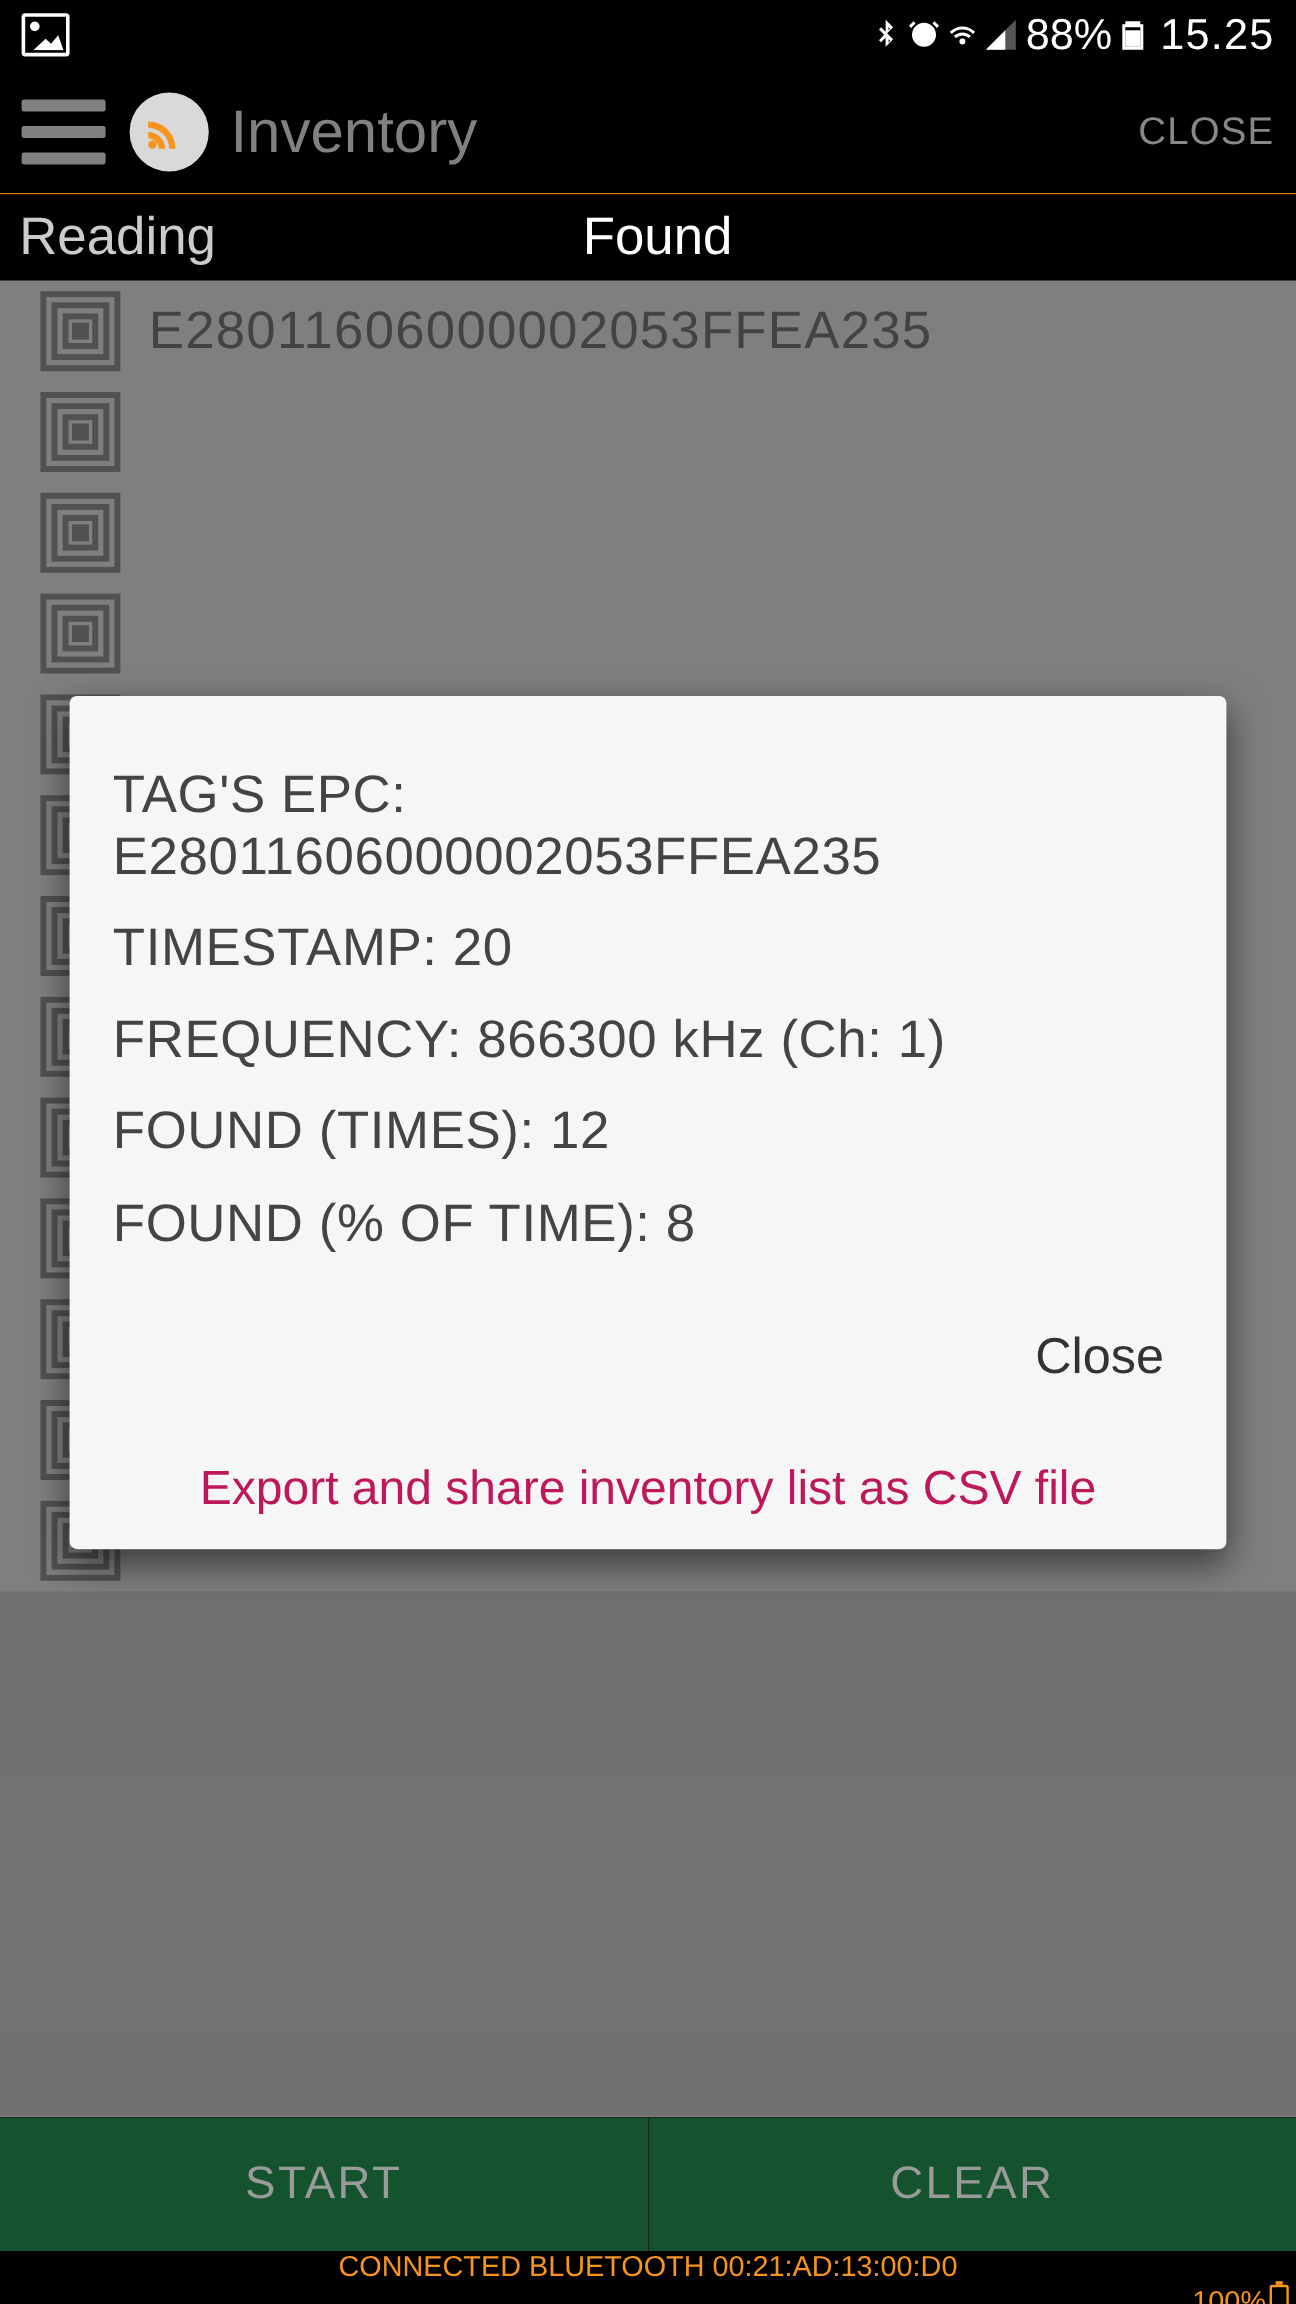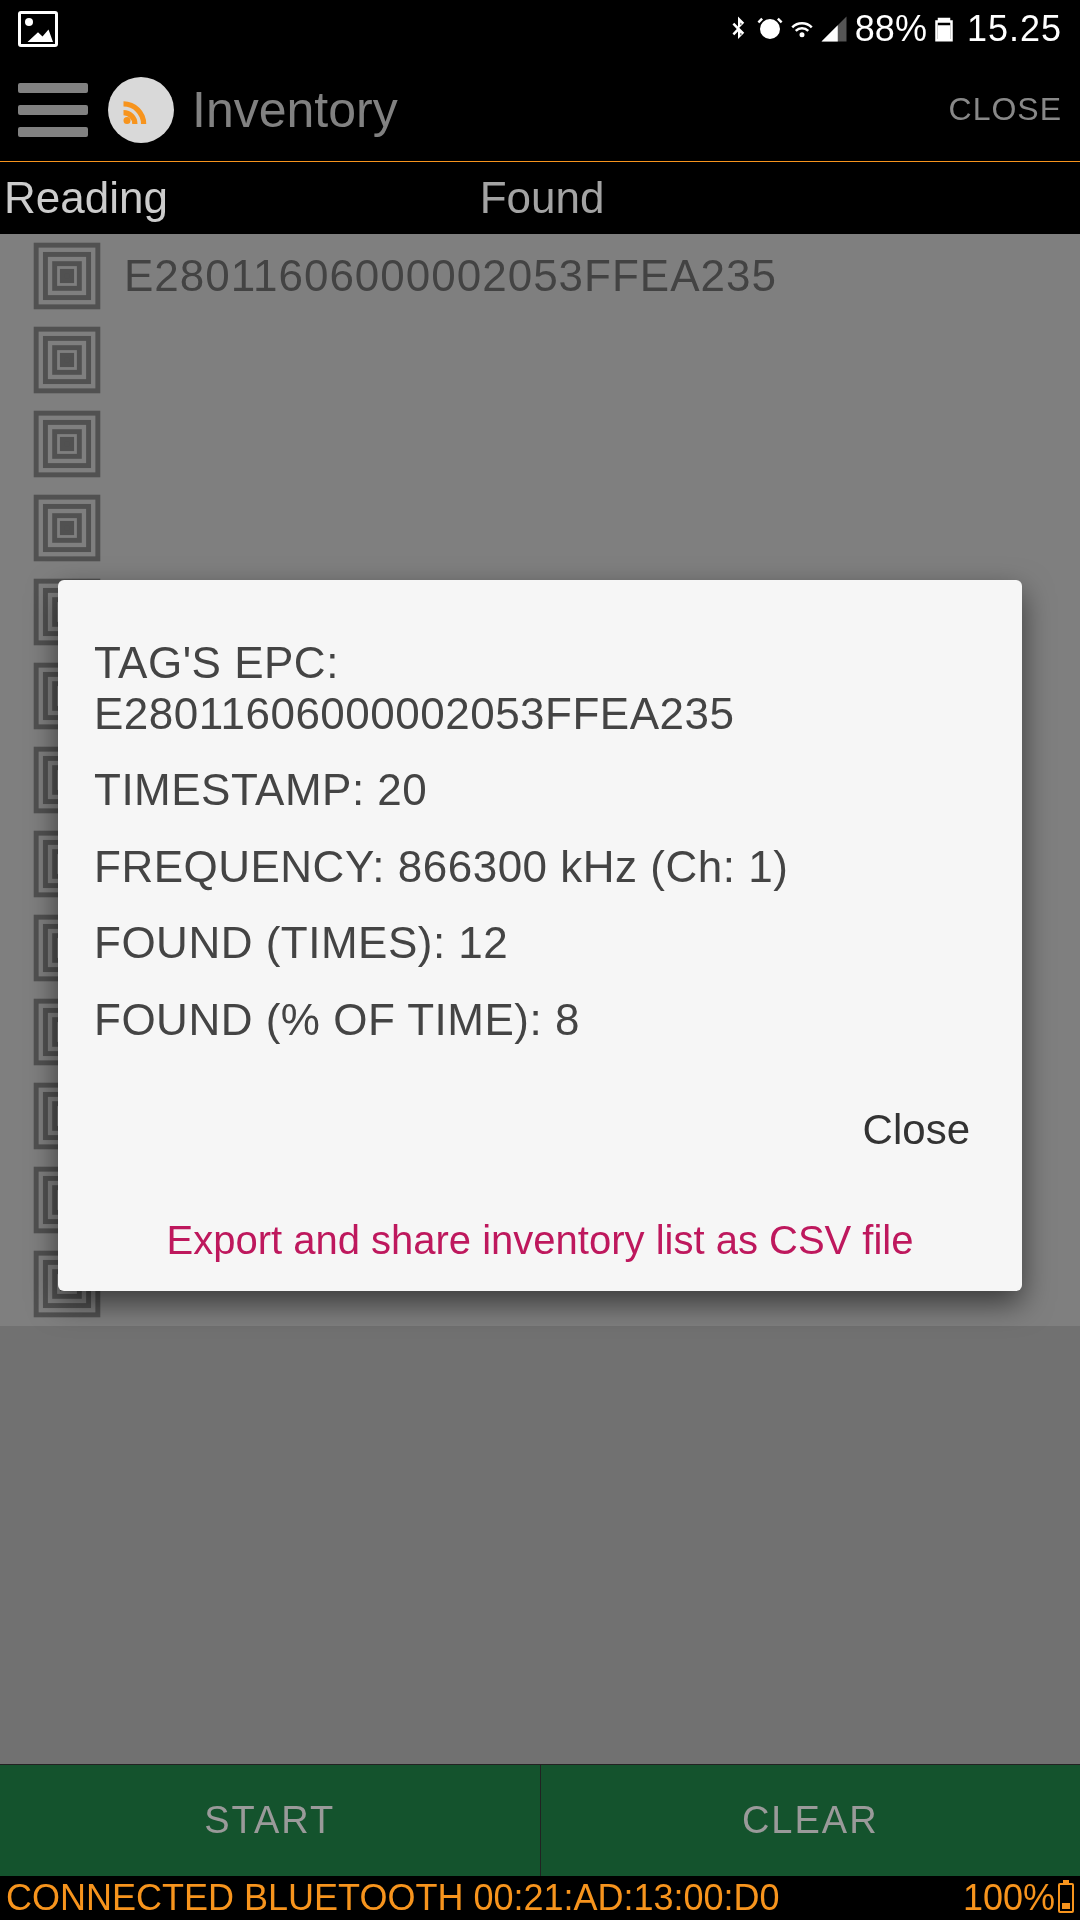--- a/index.html
+++ b/index.html
@@ -24,22 +24,22 @@
   .hamburger { width: 70px; height: 54px; display: flex; flex-direction: column; justify-content: space-between; margin-right: 20px; }
   .hamburger div { height: 10px; background: #818181; border-radius: 2px; }
   .app-icon { width: 66px; height: 66px; border-radius: 50%; background: #d9d9d9; position: relative; margin-right: 18px; }
   .app-icon svg { position: absolute; left: 12px; top: 12px; width: 42px; height: 42px; fill: #f7941d; }
   .app-title { font-size: 50px; color: #818181; font-weight: 300; }
   .app-close { margin-left: auto; font-size: 32px; color: #888; letter-spacing: 1px; font-weight: 500; }
 
   
   .tabs { height: 72px; background: #000; display: flex; align-items: center; border-bottom: 1px solid #000; }
   .tab { flex: 1; text-align: center; font-size: 44px; color: #999; }
-  .tab.reading { text-align: left; padding-left: 4px; color: #ccc; }
-  .tab.found { color: #a3a3a3; }
+  .tab.reading { text-align: left; padding-left: 16px; color: #ccc; }
+  .tab.found { color: #ffffff; }
 
   
   .list { background: #ccc; height: calc(1920px - 58px - 104px - 72px - 112px - 44px); position: relative; overflow: hidden; }
   .list-inner { background: #fff; }
   .list-item { display: flex; align-items: center; height: 84px; padding: 0 30px; background: #fff; }
   .tag-icon { width: 74px; height: 74px; flex: 0 0 74px; margin-right: 20px; }
   .tag-icon svg { width:100%; height:100%; }
   .tag-epc { font-size: 44px; color: #222; letter-spacing: 1px; font-weight: 400; white-space: nowrap; }
 
   
@@ -55,21 +55,21 @@
   .dialog .btn-row { display: flex; justify-content: flex-end; gap: 56px; margin-top: 60px; padding-right: 16px; }
   .dialog .btn { font-size: 42px; color: #333; }
   .dialog .export { text-align: center; font-size: 40px; color: #be185d; margin-top: 64px; }
 
   
   .bottom-btns { height: 112px; background: #14532d; display: flex; border-top: 1px solid #222; }
   .bottom-btns div { flex:1; display:flex; align-items:center; justify-content:center; font-size: 38px; color:#9a9a9a; letter-spacing: 2px; }
   .bottom-btns div:first-child { border-right: 1px solid #222; }
 
   
-  .footer { height: 44px; background:#000; display:flex; align-items:center; padding: 0 6px; font-size: 36px; color:#f7941d; }
+  .footer { height: 44px; background:#000; display:flex; align-items:center; padding: 0 6px; font-size: 24px; color:#f7941d;flex-direction:column; }
   .footer-right { margin-left:auto; display:flex; align-items:center; gap:3px; color:#f7941d; }
   .footer-batt { width:16px; height:30px; border:2px solid #f7941d; border-radius:2px; position:relative; }
   .footer-batt::before { content:""; position:absolute; top:-5px; left:3px; right:3px; height:3px; background:#f7941d; }
   .footer-batt::after { content:""; position:absolute; left:2px; right:2px; bottom:2px; height:6px; background:#f7941d; }
 
   
   .content-wrap { position: relative; }
 </style>
 </head>
 <body>

